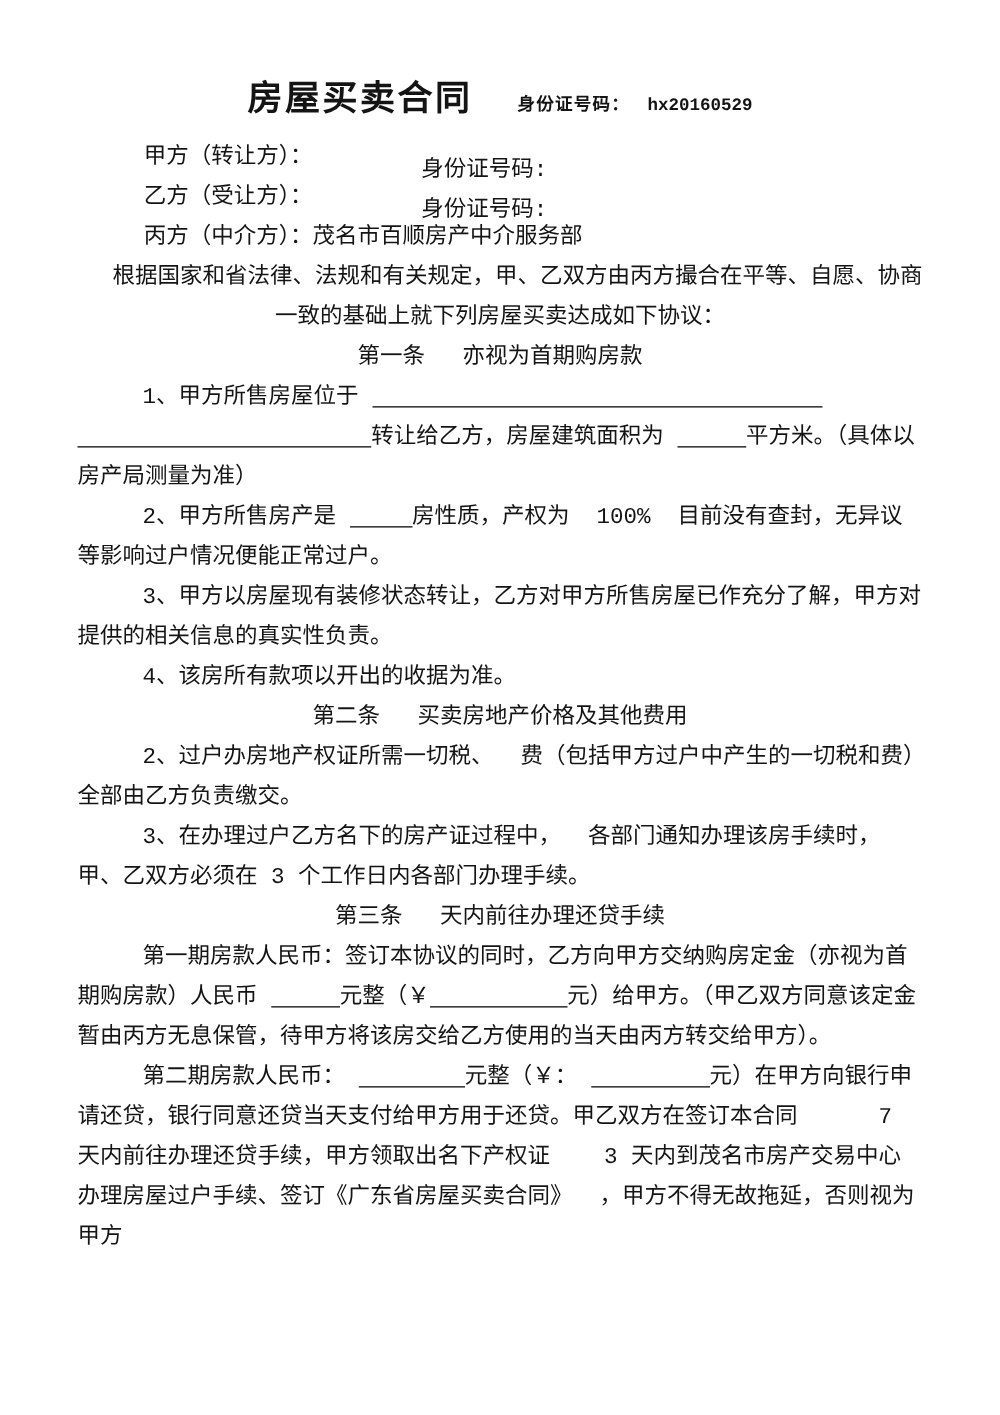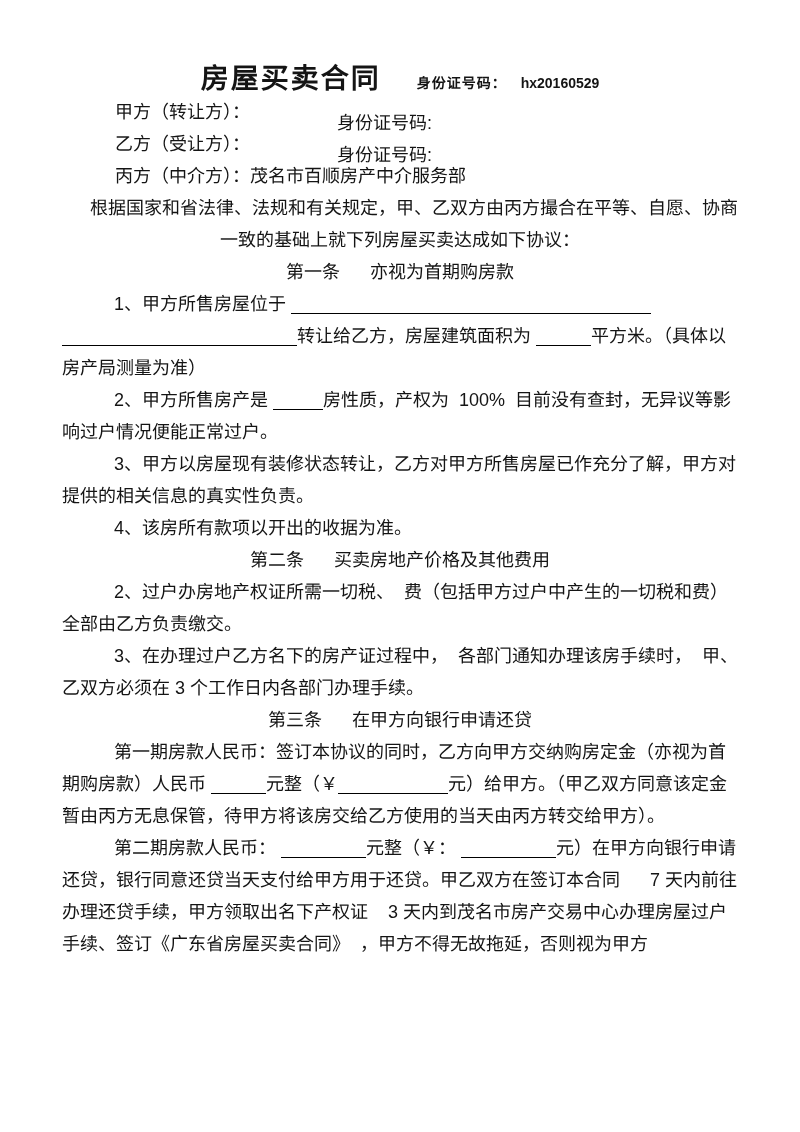--- a/index.html
+++ b/index.html
@@ -1,26 +1,26 @@
 <!DOCTYPE html>
 <html lang="zh-CN"><head>
 <meta charset="utf-8">
 <style>
   html,body{margin:0;padding:0;background:#fff;}
   .page{
     width:800px;height:1132px;box-sizing:border-box;
     padding:56px 62px 0 62px;background:#ffffff;color:#141414;
-    font-family:Liberation Sans, sans-serif;
+    font-family:Liberation Mono, monospace;
     font-size:18px;overflow:hidden;position:relative;
   }
   .title-row{display:flex;justify-content:center;align-items:baseline;height:40px;white-space:pre;}
   .doc-title{font-size:28px;font-weight:700;margin:0;letter-spacing:2px;}
   .contract-no{font-size:14px;font-weight:700;margin-left:36px;letter-spacing:1px;}
   .contract-no .val{margin-left:14px;letter-spacing:0;}
-  .parties{}
+  .parties{margin-top:14px;}
   .party-line{position:relative;height:32px;line-height:32px;padding-left:53px;white-space:pre;}
   .party-id{position:absolute;left:275px;top:11px;}
   .para{margin:0;line-height:32px;text-indent:52px;white-space:pre-wrap;word-break:break-all;}
   .preamble{text-indent:28px;text-align:center;}
   .sec-heading{line-height:32px;height:32px;text-align:center;white-space:pre;}
   .sec-heading .sec-title{margin-left:30px;}
   .blank{display:inline-block;border-bottom:1px solid #000;height:20px;vertical-align:-4px;}
   .w50{width:50px;}.w55{width:55px;}.w80{width:80px;}.w85{width:85px;}
   .w95{width:95px;}.w110{width:110px;}.w125{width:125px;}
   .w235{width:235px;}.w360{width:360px;}
@@ -53,19 +53,19 @@
 
   <p class="para"><span>4、该房所有款项以开出的收据为准。</span></p>
 
   <div class="sec-heading"><span>第二条</span><span class="sec-title">买卖房地产价格及其他费用</span></div>
 
 
   <p class="para"><span>2、过户办房地产权证所需一切税、  费（包括甲方过户中产生的一切税和费）全部由乙方负责缴交。</span></p>
 
   <p class="para"><span>3、在办理过户乙方名下的房产证过程中，  各部门通知办理该房手续时，  甲、乙双方必须在 3 个工作日内各部门办理手续。</span></p>
 
-  <div class="sec-heading"><span>第三条</span><span class="sec-title">在甲方向银行申请还贷</span></div>
+  <div class="sec-heading"><span>第三条</span><span class="sec-title">天内前往办理还贷手续</span></div>
 
   <p class="para"><span>第一期房款人民币：签订本协议的同时，乙方向甲方交纳购房定金（亦视为首期购房款）人民币 </span><span class="blank w55"></span><span>元整（￥</span><span class="blank w110"></span><span>元）给甲方。（甲乙双方同意该定金暂由丙方无息保管，待甲方将该房交给乙方使用的当天由丙方转交给甲方）。</span></p>
 
   <p class="para"><span>第二期房款人民币： </span><span class="blank w85"></span><span>元整（￥： </span><span class="blank w95"></span><span>元）在甲方向银行申请还贷，银行同意还贷当天支付给甲方用于还贷。甲乙双方在签订本合同      7 天内前往办理还贷手续，甲方领取出名下产权证    3 天内到茂名市房产交易中心办理房屋过户手续、签订《广东省房屋买卖合同》  ，甲方不得无故拖延，否则视为甲方</span></p>
 
 </div>
 
 </body></html>

